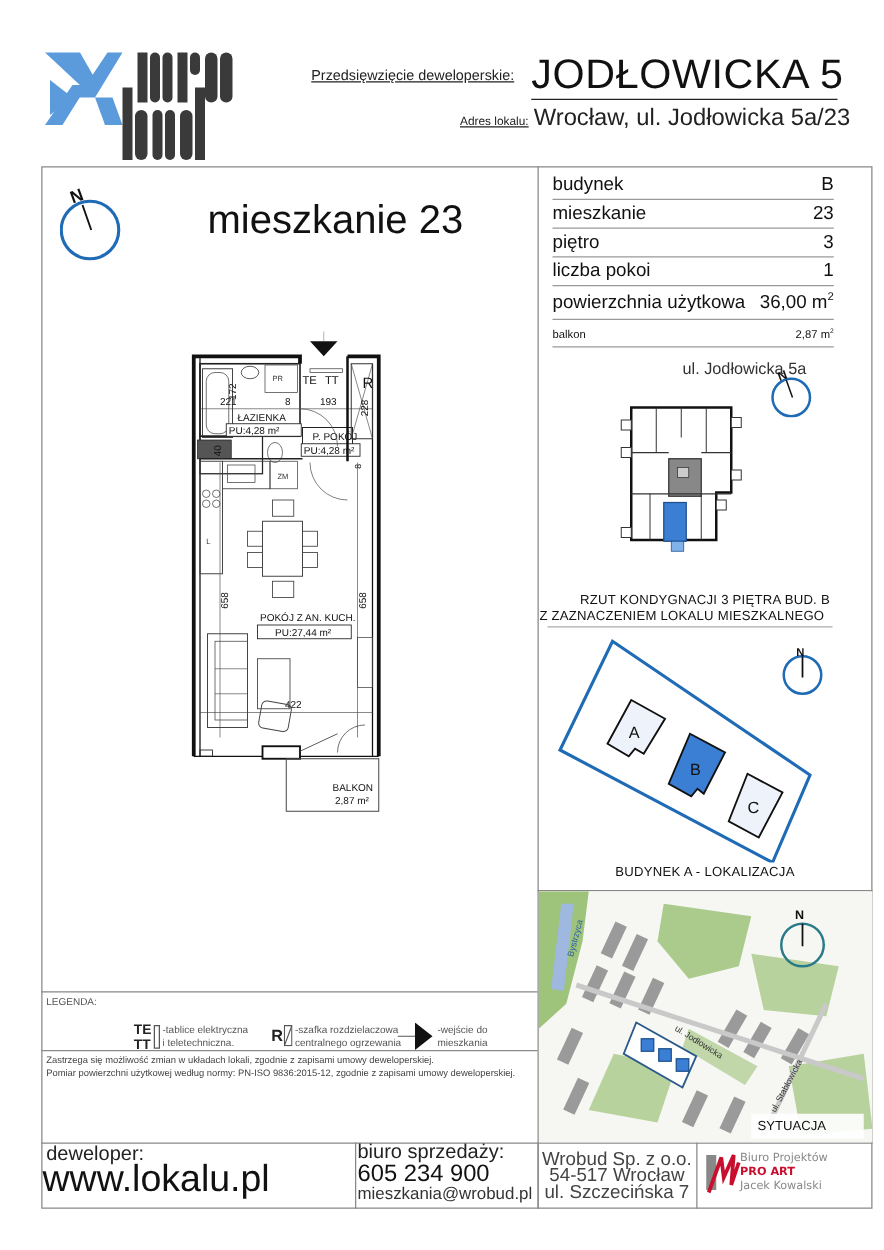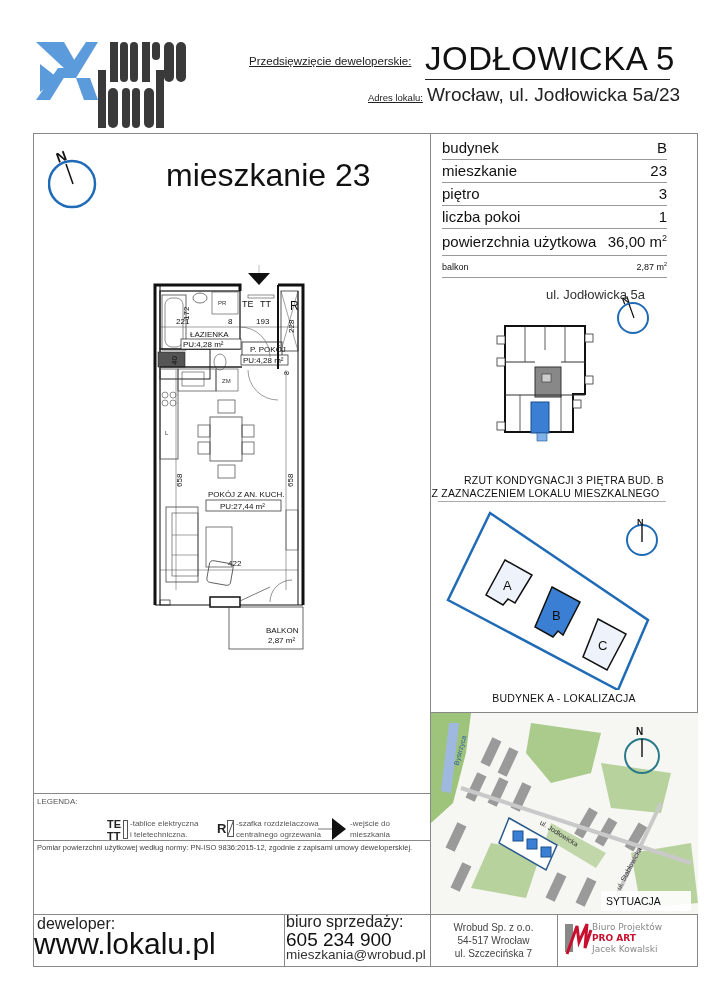--- a/index.html
+++ b/index.html
@@ -34,21 +34,21 @@
   .legend-title { left: 37px; top: 797px; font-size: 8px; color: #555; }
   .legend-text { font-size: 8px; color: #555; line-height: 11px; }
   .uwaga { left: 37px; top: 843px; width: 390px; font-size: 7.5px; color: #444; line-height: 10.5px; }
 
   
   .f-dev-label { left: 37px; top: 915px; font-size: 16px; color: #222; }
   .f-dev-url { left: 34px; top: 927px; font-size: 30px; color: #111; }
   .f-sales-label { left: 286px; top: 913px; font-size: 16px; color: #222; }
   .f-sales-phone { left: 286px; top: 929px; font-size: 19px; color: #111; }
   .f-sales-mail { left: 286px; top: 947px; font-size: 13.5px; color: #333; }
-  .f-company { left: 430px; top: 921px; width: 127px; text-align: center; font-size: 10px; color: #444; line-height: 13px; }
+  .f-company { left: 430px; top: 921px; width: 127px; text-align: center; font-size: 15px; color: #444; line-height: 13px; }
   .f-arch { left: 592px; top: 922px; font-size: 9px; line-height: 11px; font-family: "DejaVu Sans", sans-serif; }
 </style>
 </head>
 <body>
 
 <svg id="logo" class="abs" viewBox="0 0 180 92">
 
   <polygon points="0,4 28,4 44,32 30,32" fill="#5b9bdc"></polygon>
   <polygon points="50,4 62,4 40,40 26,40" fill="#5b9bdc"></polygon>
   <polygon points="0,62 14,62 34,30 22,30" fill="#5b9bdc"></polygon>
@@ -328,20 +328,21 @@
 <svg class="abs" style="left:318px;top:818px;" width="30" height="22" viewBox="0 0 30 22">
   <line x1="0" y1="11" x2="14" y2="11" stroke="#555" stroke-width="0.8"></line>
   <polygon points="14,0 28,11 14,22" fill="#111"></polygon>
 </svg>
 <div class="abs legend-text" style="left:350px;top:818px;">
   <div>-wejście do</div>
   <div>mieszkania</div>
 </div>
 
 <div class="abs uwaga">
+  <div>Zastrzega się możliwość zmian w układach lokali, zgodnie z zapisami umowy deweloperskiej.</div>
   <div>Pomiar powierzchni użytkowej według normy: PN-ISO 9836:2015-12, zgodnie z zapisami umowy deweloperskiej.</div>
 </div>
 
 <div class="abs f-dev-label">deweloper:</div>
 <a class="abs f-dev-url">www.lokalu.pl</a>
 <div class="abs f-sales-label">biuro sprzedaży:</div>
 <a class="abs f-sales-phone">605 234 900</a>
 <a class="abs f-sales-mail">mieszkania@wrobud.pl</a>
 <div class="abs f-company">
   <div>Wrobud Sp. z o.o.</div>

